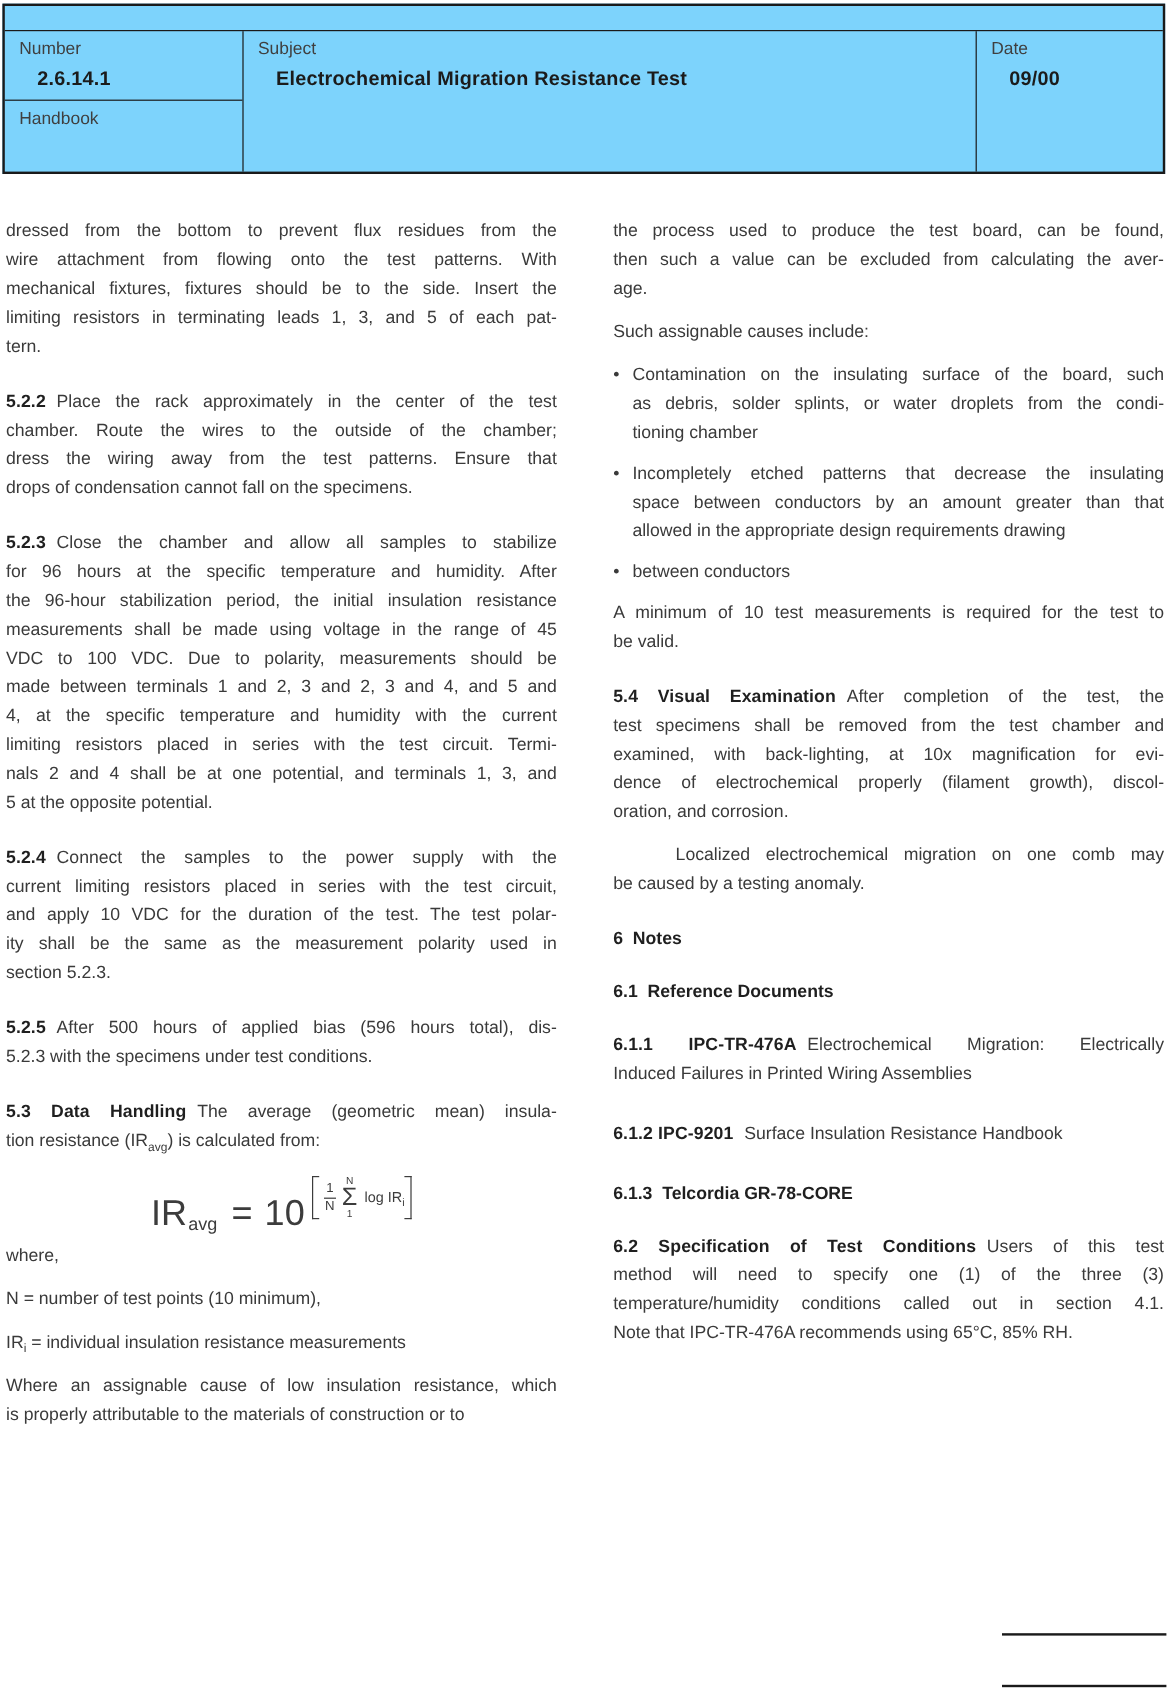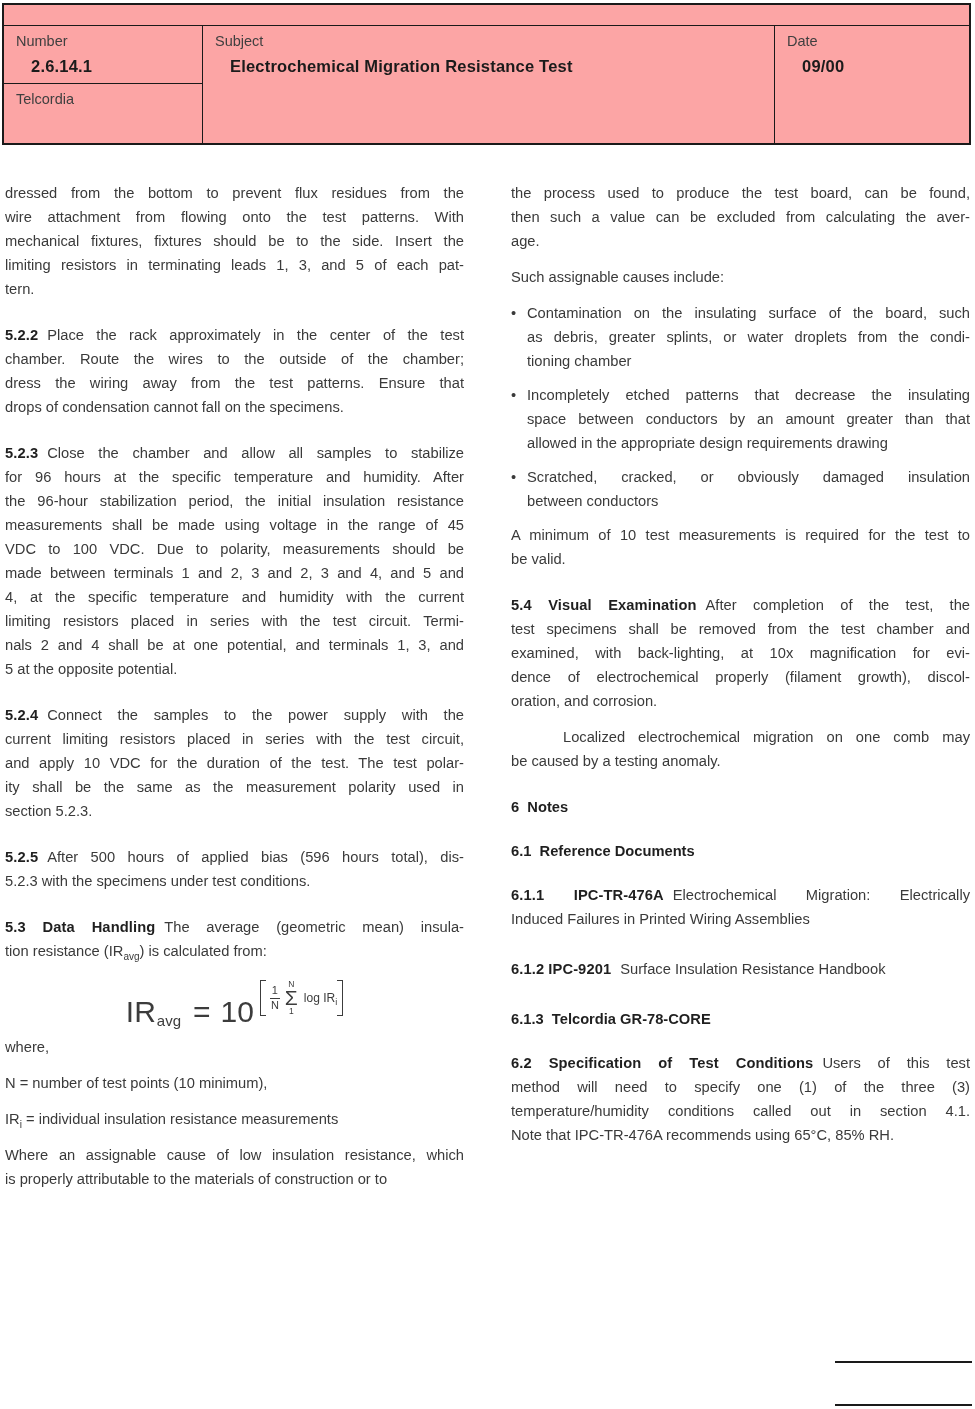--- a/index.html
+++ b/index.html
@@ -3,29 +3,29 @@
 <meta charset="utf-8">
 <style>
   html,body{margin:0;padding:0;}
   body{
     width:975px;height:1409px;position:relative;overflow:hidden;
     background:#ffffff;color:#3a3a3a;
     font-family:"Liberation Sans","DejaVu Sans",sans-serif;
   }
   
   .hdr{position:absolute;left:2px;top:3px;width:969px;height:142px;
-       border:2.5px solid #1a1a1a;box-sizing:border-box;background:#fca5a5;}
+       border:2.5px solid #1a1a1a;box-sizing:border-box;background:#7dd3fc;}
   .hdr-top{height:20px;border-bottom:1.5px solid #1a1a1a;}
   .hdr-main{display:flex;height:calc(100% - 21.5px);}
   .hcell{box-sizing:border-box;}
   .hc-number{width:199px;border-right:1.5px solid #1a1a1a;display:flex;flex-direction:column;}
   .hc-upper{height:58px;border-bottom:1.5px solid #1a1a1a;padding:8px 12px 0;box-sizing:border-box;}
   .hc-lower{padding:8px 12px 0;}
   .hc-subject{flex:1;padding:8px 12px 0;}
-  .hc-date{width:195px;border-left:1.5px solid #1a1a1a;padding:8px 12px 0;}
+  .hc-date{width:156px;border-left:1.5px solid #1a1a1a;padding:8px 12px 0;}
   .hlabel{font-size:14.5px;color:#3f3f3f;line-height:1.1;}
   .hvalue{font-weight:bold;font-size:16.5px;color:#1b1b1b;margin-top:7px;padding-left:15px;letter-spacing:0.2px;}
   
   .body-wrap{position:absolute;left:5px;top:181px;width:966px;display:flex;gap:47px;}
   .col{width:459px;font-size:14.7px;line-height:24px;color:#3a3a3a;}
   .tline{text-align:justify;text-align-last:justify;}
   .tline.last{text-align-last:auto;}
   .para{margin:0 0 22px;}
   .para.compact{margin-bottom:12px;}
   .para.ref{margin-bottom:26px;}
@@ -61,21 +61,21 @@
 
 <div class="hdr">
   <div class="hdr-top"></div>
   <div class="hdr-main">
     <div class="hcell hc-number">
       <div class="hc-upper">
         <div class="hlabel">Number</div>
         <div class="hvalue">2.6.14.1</div>
       </div>
       <div class="hc-lower">
-        <div class="hlabel">Telcordia</div>
+        <div class="hlabel">Handbook</div>
       </div>
     </div>
     <div class="hcell hc-subject">
       <div class="hlabel">Subject</div>
       <div class="hvalue">Electrochemical Migration Resistance Test</div>
     </div>
     <div class="hcell hc-date">
       <div class="hlabel">Date</div>
       <div class="hvalue">09/00</div>
     </div>
@@ -163,32 +163,31 @@
         <div class="tline">the process used to produce the test board, can be found,</div>
         <div class="tline">then such a value can be excluded from calculating the aver-</div>
         <div class="tline last">age.</div>
       </div>
       <div class="para compact">
         <div class="tline last">Such assignable causes include:</div>
       </div>
       <div class="bullet">
         <span class="bmark">•</span>
         <div class="tline">Contamination on the insulating surface of the board, such</div>
-        <div class="tline">as debris, greater splints, or water droplets from the condi-</div>
+        <div class="tline">as debris, solder splints, or water droplets from the condi-</div>
         <div class="tline last">tioning chamber</div>
       </div>
       <div class="bullet">
         <span class="bmark">•</span>
         <div class="tline">Incompletely etched patterns that decrease the insulating</div>
         <div class="tline">space between conductors by an amount greater than that</div>
         <div class="tline last">allowed in the appropriate design requirements drawing</div>
       </div>
       <div class="bullet">
         <span class="bmark">•</span>
-        <div class="tline">Scratched, cracked, or obviously damaged insulation</div>
         <div class="tline last">between conductors</div>
       </div>
       <div class="para">
         <div class="tline">A minimum of 10 test measurements is required for the test to</div>
         <div class="tline last">be valid.</div>
       </div>
       <div class="para compact">
         <div class="tline"><b class="lead">5.4 Visual Examination</b>After completion of the test, the</div>
         <div class="tline">test specimens shall be removed from the test chamber and</div>
         <div class="tline">examined, with back-lighting, at 10x magnification for evi-</div>

